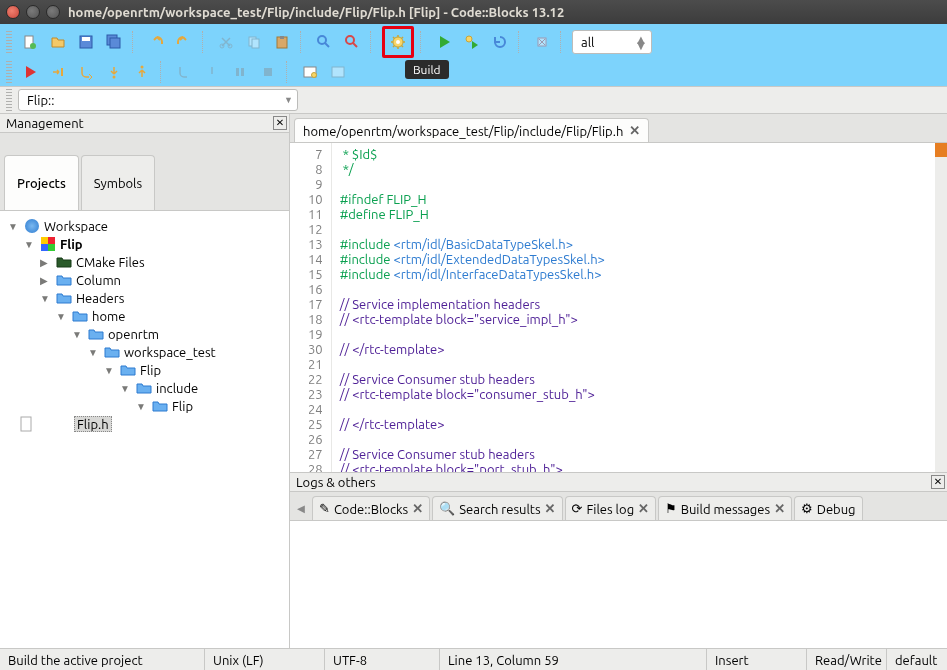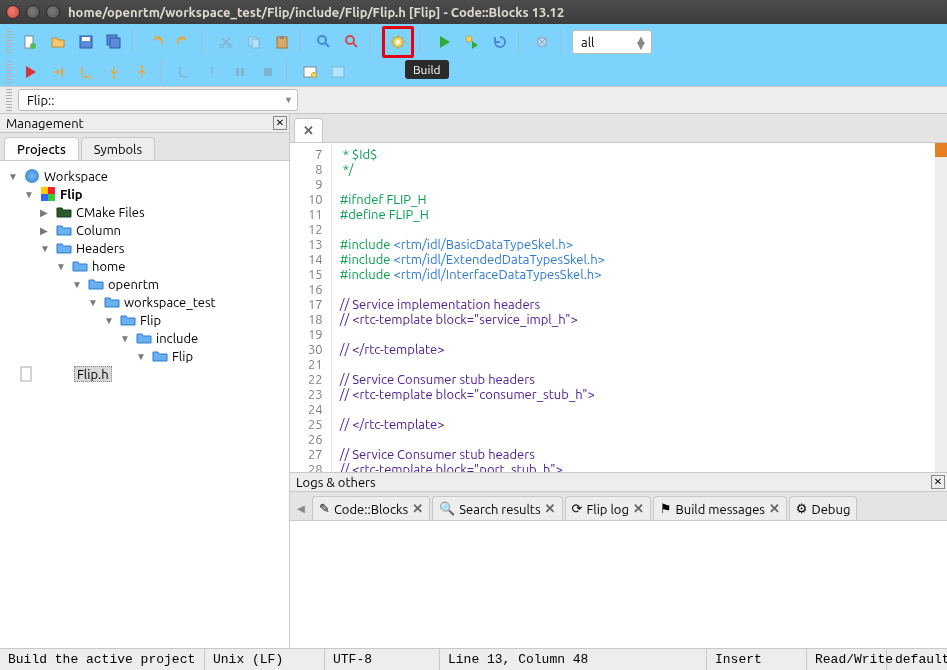--- a/index.html
+++ b/index.html
@@ -29,21 +29,21 @@
 .scope-select { display: flex; align-items: center; border: 1px solid #bcbcba; border-radius: 3px; background: #fff; height: 22px; padding: 0 4px 0 8px; width: 280px; justify-content: space-between; }
 
 
 .main { flex: 1; display: flex; min-height: 0; }
 
 
 .mgmt { width: 290px; border-right: 1px solid #c8c8c6; display: flex; flex-direction: column; background: #ededeb; }
 .mgmt-header { display: flex; justify-content: space-between; align-items: center; padding: 2px 2px 2px 6px; border-bottom: 1px solid #c8c8c6; }
 .mgmt-header .close { width: 14px; height: 14px; border: 1px solid #888; font-size: 10px; text-align: center; line-height: 12px; cursor: pointer; }
 .mgmt-tabs { display: flex; background: #e4e4e2; border-bottom: 1px solid #c8c8c6; padding: 4px 4px 0 4px; gap: 2px; }
-.mgmt-tab { padding: 4px 12px; border: 1px solid #c8c8c6; border-bottom: none; border-radius: 4px 4px 0 0; background: #ededeb; cursor: pointer; }
+.mgmt-tab { padding: 20px 12px; border: 1px solid #c8c8c6; border-bottom: none; border-radius: 4px 4px 0 0; background: #ededeb; cursor: pointer; margin-top: 18px; }
 .mgmt-tab.active { background: #fdfdfc; font-weight: 500; }
 .tree { flex: 1; background: #fff; padding: 6px 2px; overflow: auto; }
 .tree-node { display: flex; align-items: center; gap: 4px; padding: 1px 0; white-space: nowrap; cursor: pointer; }
 .tree-node .arrow { width: 12px; font-size: 10px; color: #7a7a78; }
 .tree-node .icon { width: 16px; height: 16px; display: flex; align-items: center; justify-content: center; font-size: 12px; }
 .tree-node.bold { font-weight: bold; }
 .tree-node.sel .label { background: #d8d8d6; border: 1px dotted #888; padding: 0 2px; margin-left: 36px; }
 .i1 { padding-left: 6px; } .i2 { padding-left: 22px; } .i3 { padding-left: 38px; }
 .i4 { padding-left: 54px; } .i5 { padding-left: 70px; } .i6 { padding-left: 86px; }
 .i7 { padding-left: 102px; } .i8 { padding-left: 118px; } .i9 { padding-left: 134px; }
@@ -72,21 +72,21 @@
 .logs-header { display: flex; justify-content: space-between; align-items: center; padding: 2px 2px 2px 6px; border-bottom: 1px solid #c8c8c6; font-size: 12px; }
 .logs-header .close { width: 14px; height: 14px; border: 1px solid #888; font-size: 10px; text-align: center; line-height: 12px; cursor: pointer; }
 .logs-tabs { display: flex; align-items: center; background: #e4e4e2; border-bottom: 1px solid #c8c8c6; padding: 4px 2px 0 2px; gap: 2px; overflow: hidden; }
 .logs-tabs .navbtn { width: 18px; text-align: center; color: #888; cursor: pointer; }
 .logs-tab { padding: 4px 6px; border: 1px solid #c8c8c6; border-bottom: none; border-radius: 4px 4px 0 0; background: #ededeb; display: flex; align-items: center; gap: 4px; cursor: pointer; white-space: nowrap; }
 .logs-tab .x { color: #666; font-weight: bold; }
 .logs-content { flex: 1; background: #fff; }
 
 
 .statusbar { height: 22px; background: #ededeb; border-top: 1px solid #c8c8c6; display: flex; align-items: stretch; }
-.statusbar .cell { padding: 2px 8px; border-right: 1px solid #c8c8c6; display: flex; align-items: center; white-space: nowrap; font-family: Liberation Mono, monospace; }
+.statusbar .cell { padding: 2px 8px; border-right: 1px solid #c8c8c6; display: flex; align-items: center; white-space: nowrap; }
 .statusbar .cell.flex { flex: 1; }
 
 
 svg { width: 16px; height: 16px; }
 </style>
 </head>
 <body>
 
 <div class="titlebar">
   <div class="wbuttons">
@@ -404,20 +404,21 @@
             </svg>
           </span>
           <span class="label">Flip.h</span>
         </div>
       </div>
   </div>
 
   <div class="editor-area">
     <div class="editor-tabs">
       <div class="editor-tab">
+        <span>home/openrtm/workspace_test/Flip/include/Flip/Flip.h</span>
         <span class="x">✕</span>
       </div>
     </div>
     <div class="editor">
       <div class="gutter" id="gutter">
           <div>7</div>
           <div>8</div>
           <div>9</div>
           <div>10</div>
           <div>11</div>
@@ -455,21 +456,21 @@
             <span>Code::Blocks</span>
             <span class="x">✕</span>
           </div>
           <div class="logs-tab">
             <span>🔍</span>
             <span>Search results</span>
             <span class="x">✕</span>
           </div>
           <div class="logs-tab">
             <span>⟳</span>
-            <span>Flip log</span>
+            <span>Files log</span>
             <span class="x">✕</span>
           </div>
           <div class="logs-tab">
             <span>⚑</span>
             <span>Build messages</span>
             <span class="x">✕</span>
           </div>
           <div class="logs-tab">
             <span>⚙</span>
             <span>Debug</span>
@@ -477,17 +478,17 @@
         </div>
       <div class="logs-content"></div>
     </div>
   </div>
 </div>
 
 <div class="statusbar">
   <div class="cell" style="width:205px">Build the active project</div>
   <div class="cell" style="width:120px">Unix (LF)</div>
   <div class="cell" style="width:115px">UTF-8</div>
-  <div class="cell flex">Line 13, Column 48</div>
+  <div class="cell flex">Line 13, Column 59</div>
   <div class="cell" style="width:100px">Insert</div>
   <div class="cell" style="width:80px">Read/Write</div>
   <div class="cell" style="width:60px;border-right:none">default</div>
 </div>
 
 </body></html>

